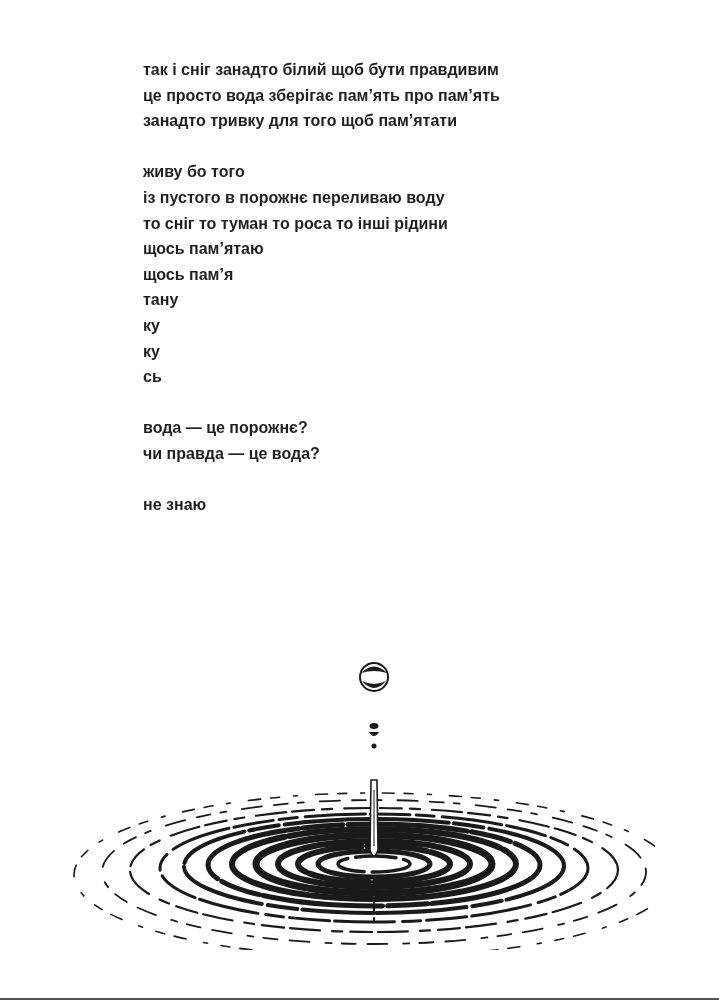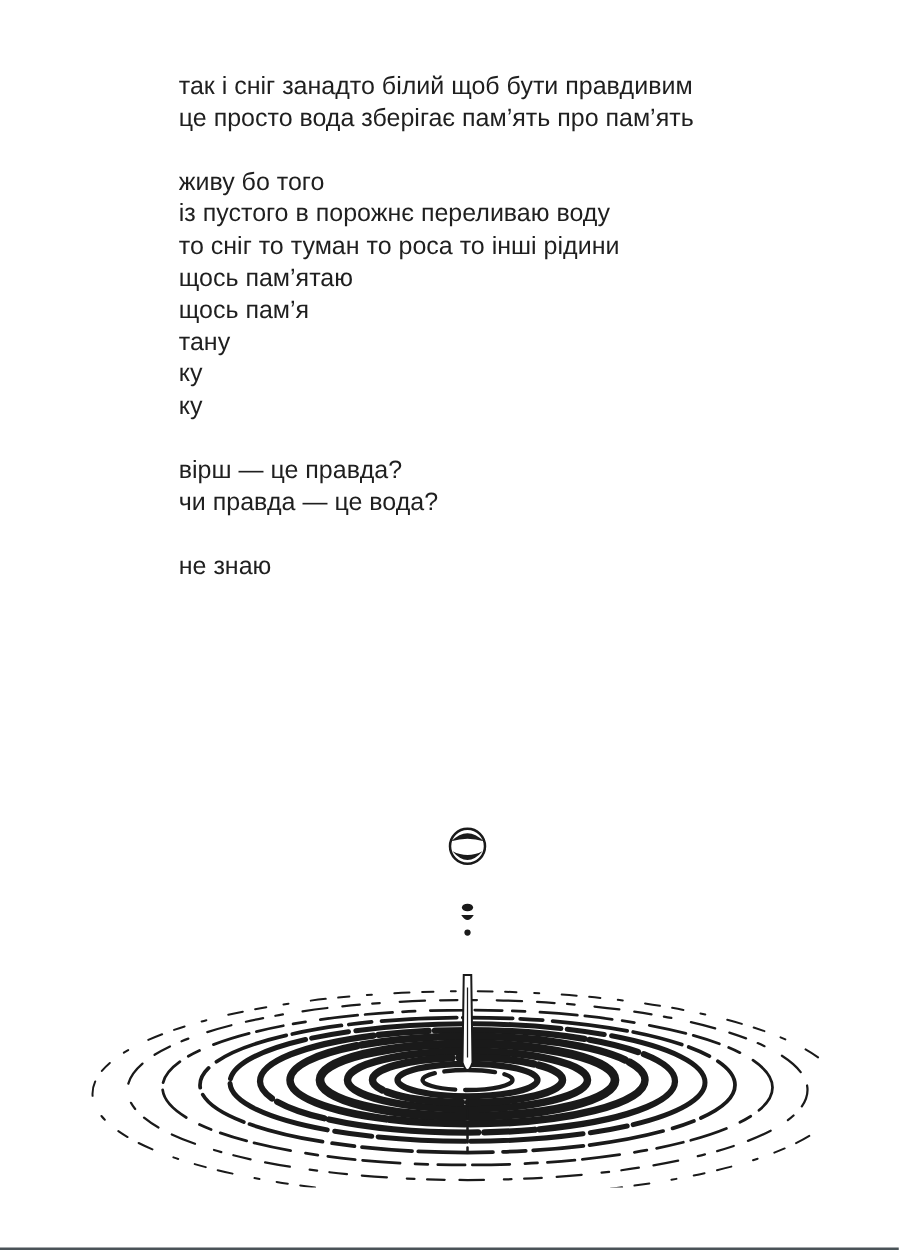--- a/index.html
+++ b/index.html
@@ -1,52 +1,54 @@
 <!DOCTYPE html>
 <html><head>
 <meta charset="utf-8">
 <style>
   html, body { margin: 0; padding: 0; }
   body {
     width: 719px; height: 1000px; background: #ffffff; position: relative; overflow: hidden;
     font-family: "Liberation Sans", "DejaVu Sans", sans-serif; color: #1f1f1f;
   }
   .page { position: absolute; left: 0; top: 0; width: 719px; height: 1000px; }
-  .poem { position: absolute; left: 143px; top: 57px; font-size: 20px; line-height: 25.6px; }
+  .poem { position: absolute; left: 143px; top: 57px; font-size: 16px; line-height: 25.6px; font-weight: bold; }
   .line { white-space: pre; height: 25.6px; }
   .gap { height: 25.6px; }
   .illustration { position: absolute; left: 60px; top: 650px; width: 600px; height: 300px; }
   .bottom-rule { position: absolute; left: 0; bottom: 0; width: 719px; height: 2px; background: #4a5358; }
 </style>
 </head>
 <body>
 
 <div class="page">
   <div class="poem">
 
     <div>
       <div class="line">так і сніг занадто білий щоб бути правдивим</div>
       <div class="line">це просто вода зберігає пам’ять про пам’ять</div>
+      <div class="line">занадто тривку для того щоб пам’ятати</div>
     </div>
     <div class="gap"></div>
 
     <div>
       <div class="line">живу бо того</div>
       <div class="line">із пустого в порожнє переливаю воду</div>
       <div class="line">то сніг то туман то роса то інші рідини</div>
       <div class="line">щось пам’ятаю</div>
       <div class="line">щось пам’я</div>
       <div class="line">тану</div>
       <div class="line">ку</div>
       <div class="line">ку</div>
+      <div class="line">сь</div>
     </div>
     <div class="gap"></div>
 
     <div>
-      <div class="line">вірш — це правда?</div>
+      <div class="line">вода — це порожнє?</div>
       <div class="line">чи правда — це вода?</div>
     </div>
     <div class="gap"></div>
 
     <div>
       <div class="line">не знаю</div>
     </div>
     <div class="gap"></div>
 
     <div>

